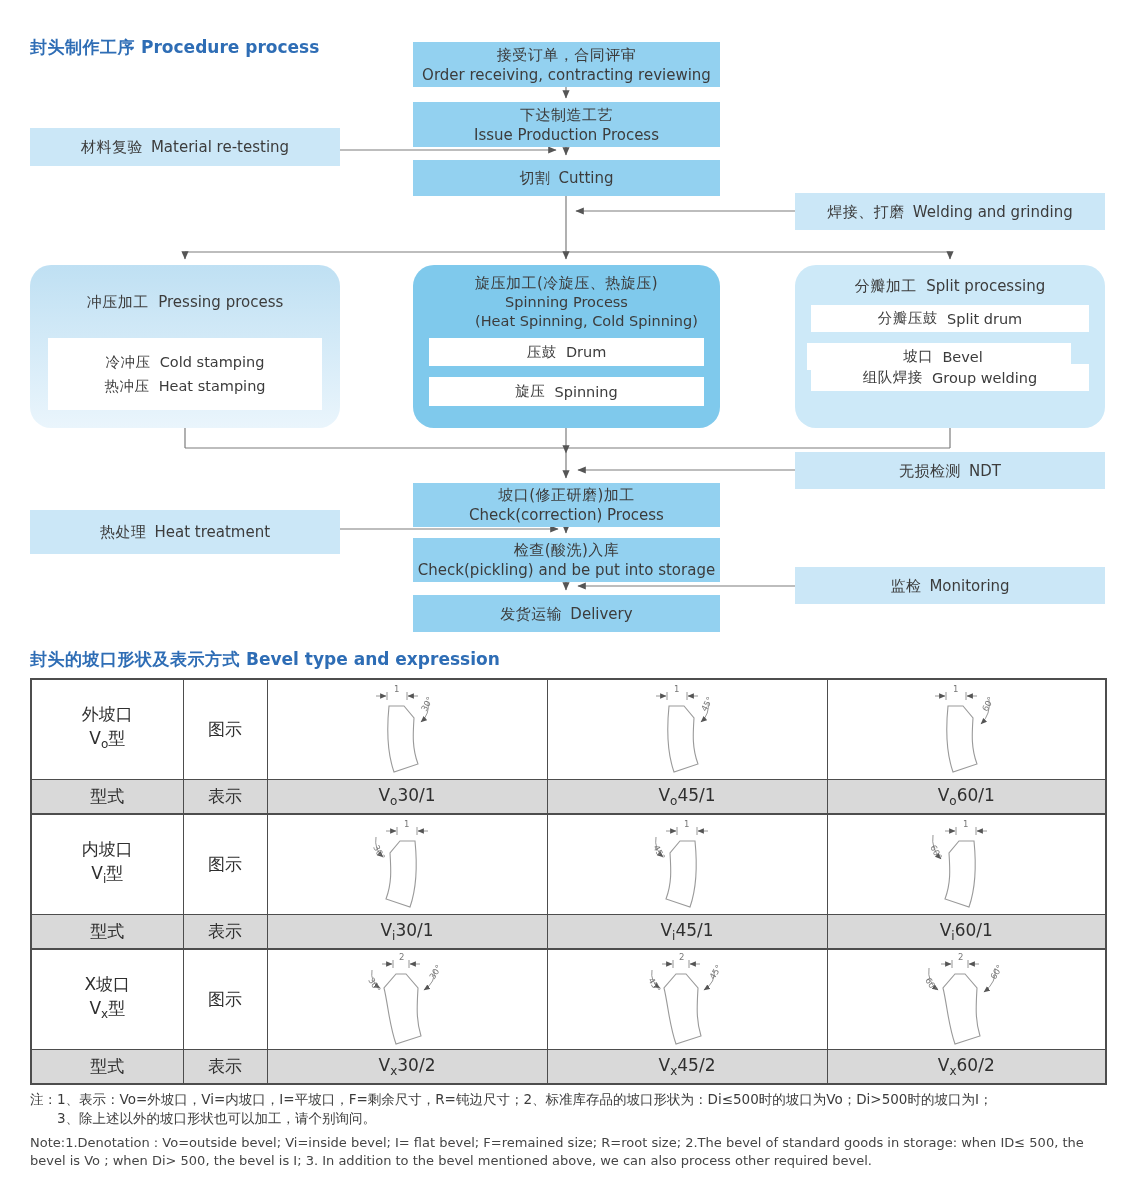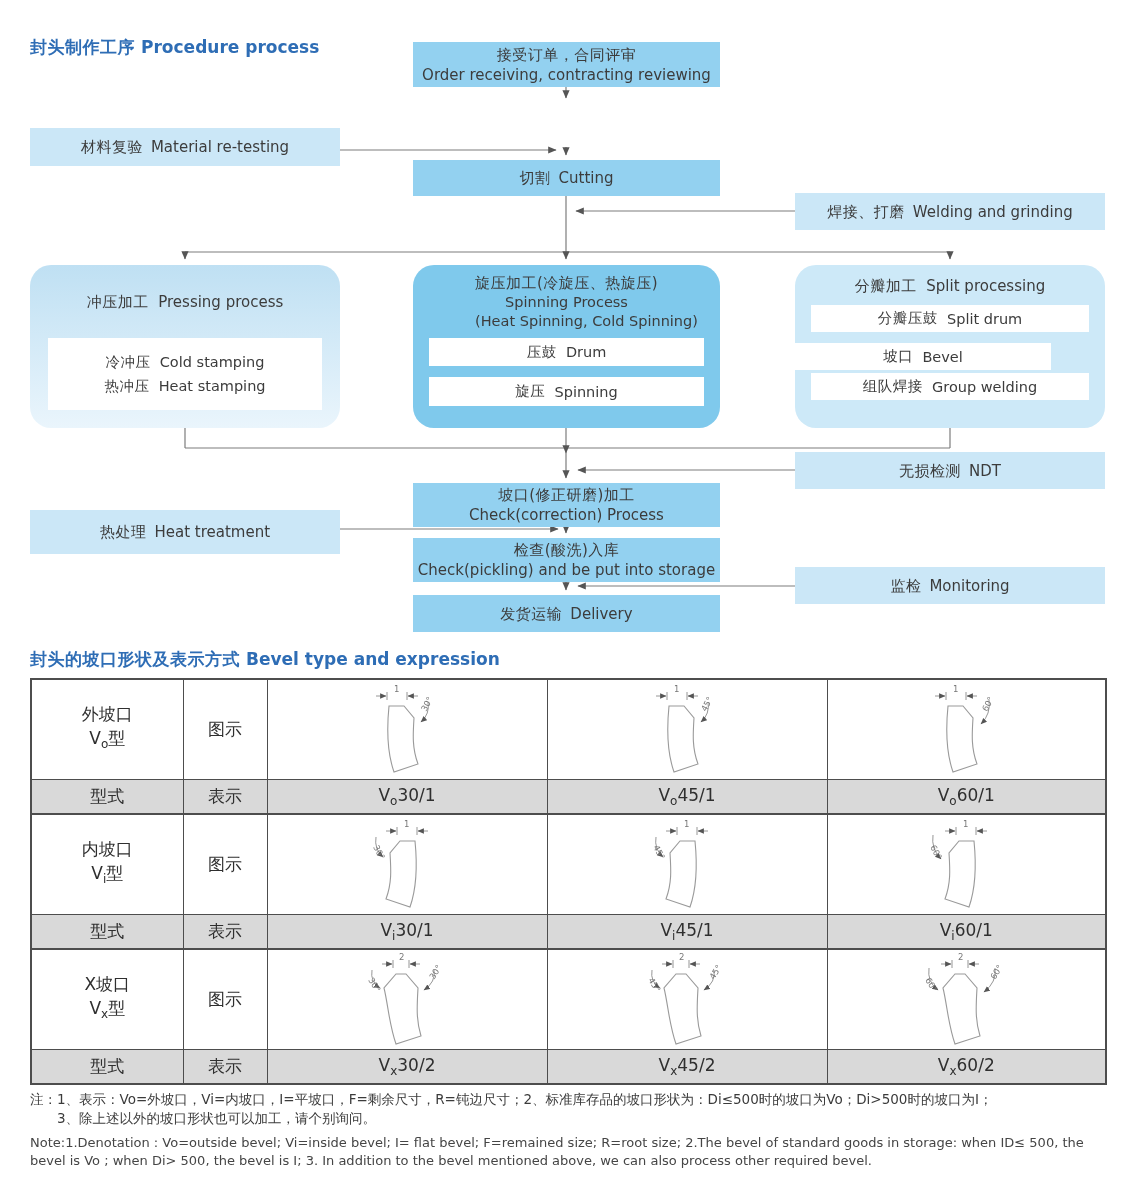--- a/index.html
+++ b/index.html
@@ -77,20 +77,24 @@
       <line x1="340" y1="529" x2="558" y2="529" marker-end="url(#arr)"></line>
       <line x1="566" y1="578" x2="566" y2="590" marker-end="url(#arr)"></line>
       <line x1="795" y1="586" x2="578" y2="586" marker-end="url(#arr)"></line>
     </g>
   </svg>
 
   <div class="fb blue" style="left:413px;top:42px;width:307px;height:45px;">
     <div class="zh">接受订单，合同评审</div>
     <div>Order receiving, contracting reviewing</div>
   </div>
+  <div class="fb blue" style="left:413px;top:102px;width:307px;height:45px;">
+    <div class="zh">下达制造工艺</div>
+    <div>Issue Production Process</div>
+  </div>
   <div class="fb light inline-lbl" style="left:30px;top:128px;width:310px;height:38px;flex-direction:row;">
     <span class="zh">材料复验</span>
       <span>Material re-testing</span>
   </div>
   <div class="fb blue inline-lbl" style="left:413px;top:160px;width:307px;height:36px;flex-direction:row;text-align:right;">
     <span class="zh">切割</span>
       <span>Cutting</span>
   </div>
   <div class="fb light inline-lbl" style="left:795px;top:193px;width:310px;height:37px;flex-direction:row;">
     <span class="zh">焊接、打磨</span>
@@ -121,24 +125,24 @@
     </div>
   </div>
 
   <div class="colbox split" style="left:795px;top:265px;width:310px;height:163px;">
     <div class="col-title" style="top:12px;">
       <span class="zh">分瓣加工</span>&nbsp;&nbsp;<span>Split processing</span>
     </div>
     <div class="wbar" style="left:16px;top:40px;width:278px;height:27px;">
       <span class="zh">分瓣压鼓</span>&nbsp;&nbsp;<span>Split drum</span>
     </div>
-    <div class="wbar" style="left:0;top:78px;width:256px;height:27px;">
+    <div class="wbar" style="left:12px;top:78px;width:256px;height:27px;padding-left:8px;">
       <span class="zh">坡口</span>&nbsp;&nbsp;<span>Bevel</span>
     </div>
-    <div class="wbar" style="left:16px;top:108px;width:278px;height:27px;">
+    <div class="wbar" style="left:16px;top:99px;width:278px;height:27px;">
       <span class="zh">组队焊接</span>&nbsp;&nbsp;<span>Group welding</span>
     </div>
   </div>
 
   <div class="fb light inline-lbl" style="left:795px;top:452px;width:310px;height:37px;flex-direction:row;">
     <span class="zh">无损检测</span>
       <span>NDT</span>
   </div>
   <div class="fb blue" style="left:413px;top:483px;width:307px;height:44px;">
     <div class="zh">坡口(修正研磨)加工</div>

